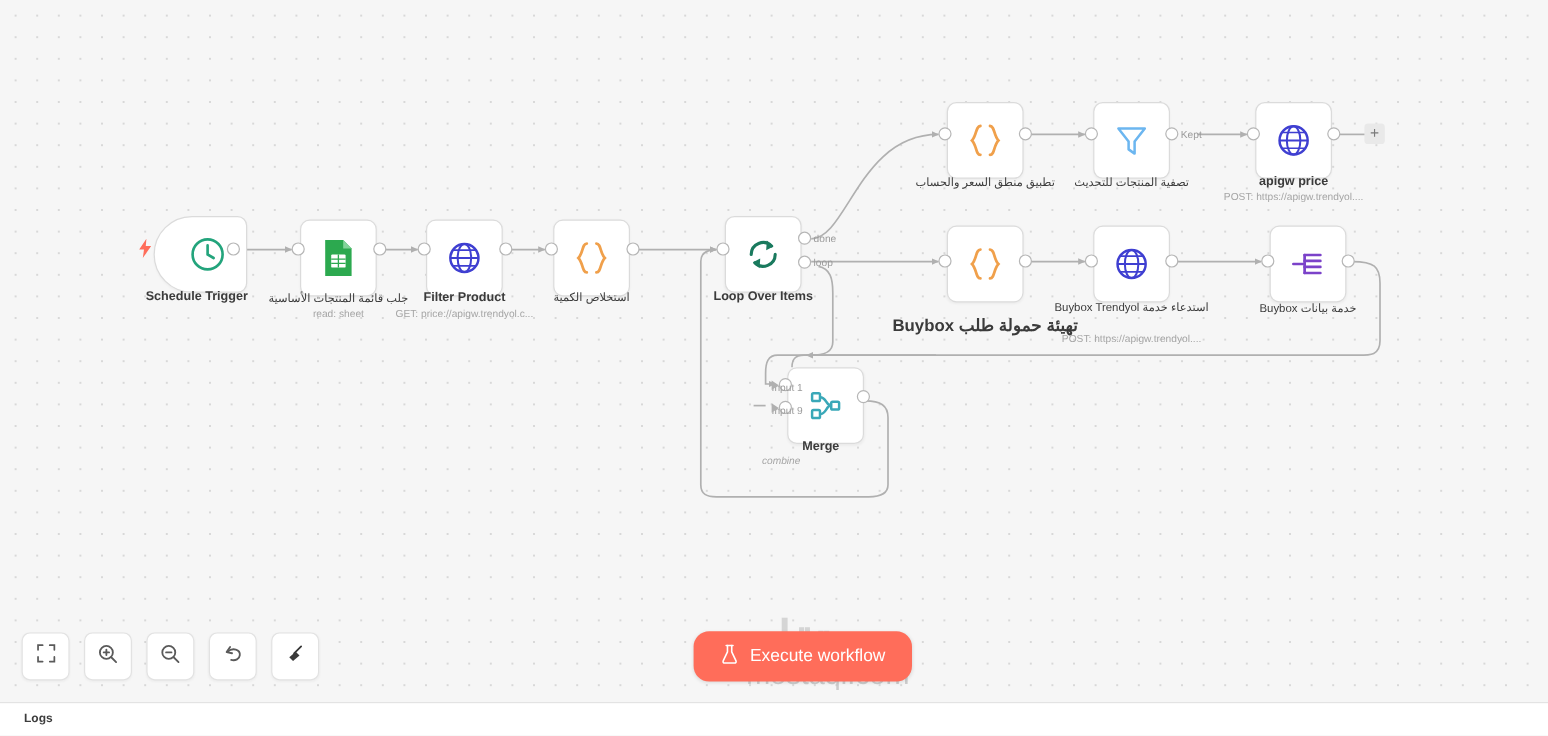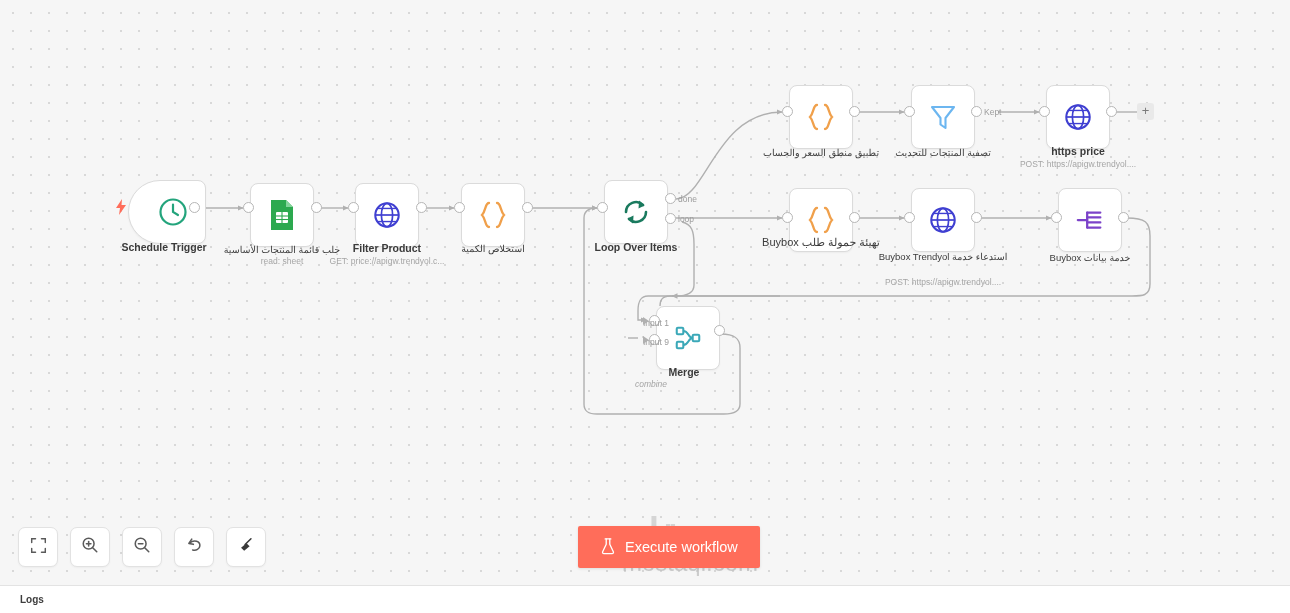--- a/index.html
+++ b/index.html
@@ -139,21 +139,21 @@
   
   #execute {
     position: absolute;
     left: 578px;
     top: 526px;
     height: 42px;
     padding: 0 22px;
     background: #ff6d5a;
     color: #ffffff;
     border: none;
-    border-radius: 2px;
+    border-radius: 13px;
     font-size: 14.5px;
     font-family: "Liberation Sans", sans-serif;
     display: flex; align-items: center; gap: 9px;
     cursor: pointer;
     z-index: 20;
     box-shadow: 0 1px 3px rgba(0,0,0,0.1);
   }
 
   
   #watermark {
@@ -366,35 +366,35 @@
           <circle cx="16" cy="16" r="12.5" fill="none" stroke="#3f3fd1" stroke-width="2.2"></circle>
           <ellipse cx="16" cy="16" rx="6" ry="12.5" fill="none" stroke="#3f3fd1" stroke-width="1.8"></ellipse>
           <line x1="3.5" y1="16" x2="28.5" y2="16" stroke="#3f3fd1" stroke-width="1.8"></line>
           <line x1="5.5" y1="9" x2="26.5" y2="9" stroke="#3f3fd1" stroke-width="1.5"></line>
           <line x1="5.5" y1="23" x2="26.5" y2="23" stroke="#3f3fd1" stroke-width="1.5"></line>
         </svg>
       </span>
     </div>
     <div class="port" style="left:1039px; top:106px;"></div>
     <div class="port" style="left:1106px; top:106px;"></div>
-    <div class="node-caption" style="left:993px; top:145px;">https price</div>
+    <div class="node-caption" style="left:993px; top:145px;">apigw price</div>
     <div class="node-sub" style="left:983px; top:159px;">POST: https://apigw.trendyol....</div>
     <div class="plus-btn" style="left:1137px; top:103px;">+</div>
 
     <div class="node" style="left:789px; top:188px;">
       <span class="glyph">
         <svg width="30" height="32" viewBox="0 0 30 32" xmlns="http://www.w3.org/2000/svg">
           <path d="M11,4 C7,4 8,12 4,16 C8,20 7,28 11,28" fill="none" stroke="#f0a04b" stroke-width="2.3" stroke-linecap="round"></path>
           <path d="M19,4 C23,4 22,12 26,16 C22,20 23,28 19,28" fill="none" stroke="#f0a04b" stroke-width="2.3" stroke-linecap="round"></path>
         </svg>
       </span>
     </div>
     <div class="port" style="left:782px; top:212px;"></div>
     <div class="port" style="left:849px; top:212px;"></div>
-    <div class="node-caption rtl" style="left:736px; top:236px; font-size:11px; font-weight:400;">تهيئة حمولة طلب Buybox</div>
+    <div class="node-caption rtl" style="left:736px; top:265px; font-size:14px; font-weight:700;">تهيئة حمولة طلب Buybox</div>
 
     <div class="node" style="left:911px; top:188px;">
       <span class="glyph">
         <svg width="30" height="30" viewBox="0 0 32 32" xmlns="http://www.w3.org/2000/svg">
           <circle cx="16" cy="16" r="12.5" fill="none" stroke="#3f3fd1" stroke-width="2.2"></circle>
           <ellipse cx="16" cy="16" rx="6" ry="12.5" fill="none" stroke="#3f3fd1" stroke-width="1.8"></ellipse>
           <line x1="3.5" y1="16" x2="28.5" y2="16" stroke="#3f3fd1" stroke-width="1.8"></line>
           <line x1="5.5" y1="9" x2="26.5" y2="9" stroke="#3f3fd1" stroke-width="1.5"></line>
           <line x1="5.5" y1="23" x2="26.5" y2="23" stroke="#3f3fd1" stroke-width="1.5"></line>
         </svg>

